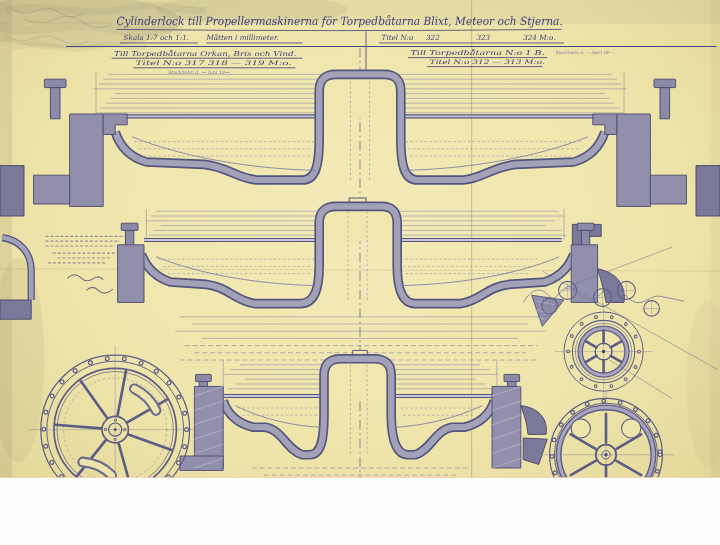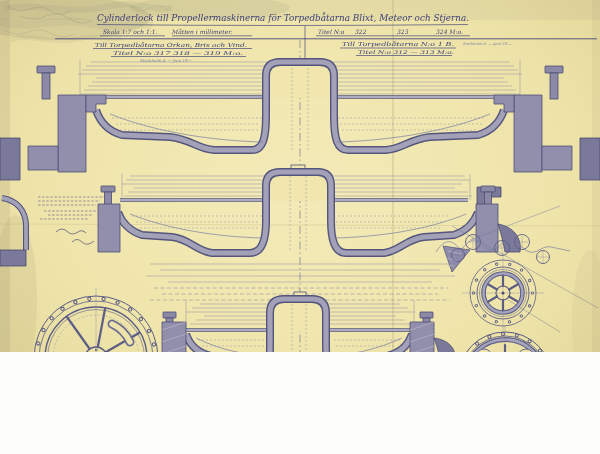--- a/index.html
+++ b/index.html
@@ -1,16 +1,16 @@
 <!DOCTYPE html>
 <html><head>
 <meta charset="utf-8">
 <style>
   html,body{margin:0;padding:0;background:#fdfdfb;}
-  .stage{position:relative;width:600px;height:352px;overflow:hidden;background:#f97316;}
+  .stage{position:relative;width:600px;height:398px;overflow:hidden;background:#f97316;}
   svg{position:absolute;inset:0;}
   .hw{font-family:"DejaVu Serif",serif;font-style:italic;fill:#3f4078;}
   .hwf{font-family:"DejaVu Serif",serif;font-style:italic;fill:#7a7ca3;}
   .uline{stroke:#46477a;stroke-width:.7;fill:none;}
   .rule{stroke:#46477a;stroke-width:.9;fill:none;}
   .dim{stroke:#8082a8;stroke-width:.5;fill:none;opacity:.85;}
   .dash{stroke:#7a7ca3;stroke-width:.6;stroke-dasharray:4 2.5;fill:none;opacity:.8;}
   .dashf{stroke:#8486ad;stroke-width:.55;stroke-dasharray:2 2;fill:none;opacity:.8;}
   .fine{stroke:#7a7ca3;stroke-width:.7;fill:none;}
   .band-o{fill:none;stroke:#54557d;stroke-width:8;stroke-linejoin:round;}

